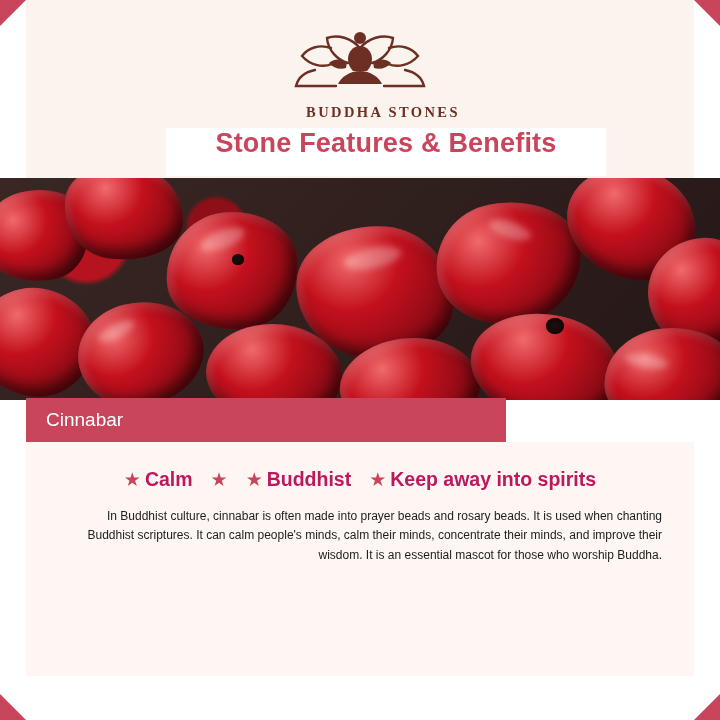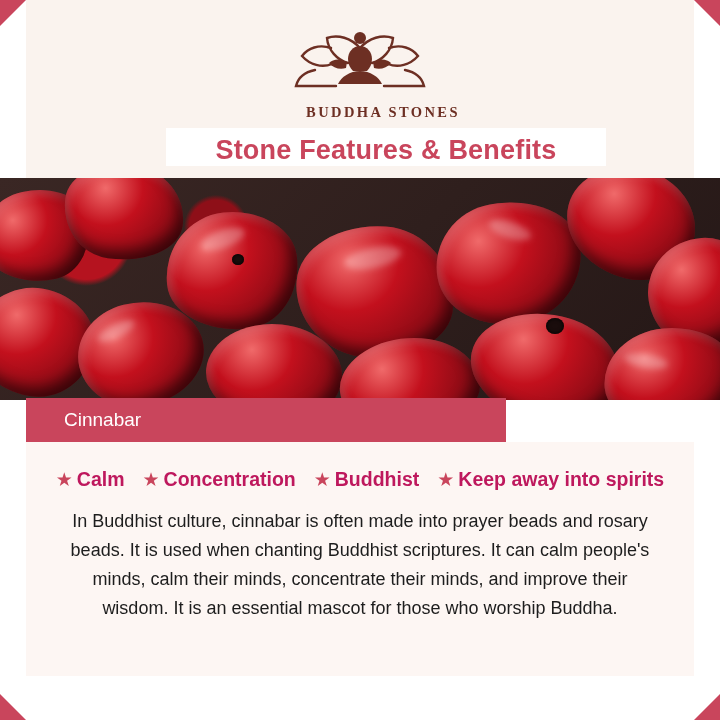--- a/index.html
+++ b/index.html
@@ -91,24 +91,24 @@
     font-weight: 700;
     font-family: "Liberation Serif", serif;
     margin-left: 46px;
   }
 
   .title-band {
     position: absolute;
     left: 140px;
     width: 440px;
     top: 128px;
-    height: 38px;
+    height: 48px;
     background: #ffffff;
     display: flex;
-    align-items: flex-end;
+    align-items: flex-start;
     justify-content: center;
   }
   .title-band .title-text {
     font-size: 27px;
     font-weight: 700;
     color: #c9455c;
     letter-spacing: 0.2px;
   }
 
   
@@ -150,21 +150,21 @@
   
   .caption-bar {
     position: absolute;
     left: 26px;
     top: 398px;
     width: 480px;
     height: 44px;
     background: #c9455c;
     display: flex;
     align-items: center;
-    padding-left: 38px;
+    padding-left: 20px;
     box-sizing: border-box;
   }
   .caption-bar .caption-text {
     color: #ffffff;
     font-size: 19px;
     font-weight: 400;
   }
 
   
   .body-panel {
@@ -198,23 +198,23 @@
     line-height: 1;
   }
   .benefit .benefit-label {
     color: #be185d;
     font-size: 19.5px;
     font-weight: 700;
   }
 
   .paragraph {
     color: #1d1d1d;
-    font-size: 18px;
+    font-size: 12px;
     line-height: 1.62;
-    text-align: center;
+    text-align: right;
     margin: 0;
     padding: 0 2px;
   }
 </style>
 </head>
 <body>
 
 <div class="page">
 
   <div class="corner-tl"></div>
@@ -281,21 +281,20 @@
   </div>
 
   <div class="body-panel">
     <div class="benefits">
       <div class="benefit">
         <span class="star">★</span>
         <span class="benefit-label">Calm</span>
       </div>
       <div class="benefit">
         <span class="star">★</span>
-        <span class="benefit-label">Concentration</span>
       </div>
       <div class="benefit">
         <span class="star">★</span>
         <span class="benefit-label">Buddhist</span>
       </div>
       <div class="benefit">
         <span class="star">★</span>
         <span class="benefit-label">Keep away into spirits</span>
       </div>
     </div>

